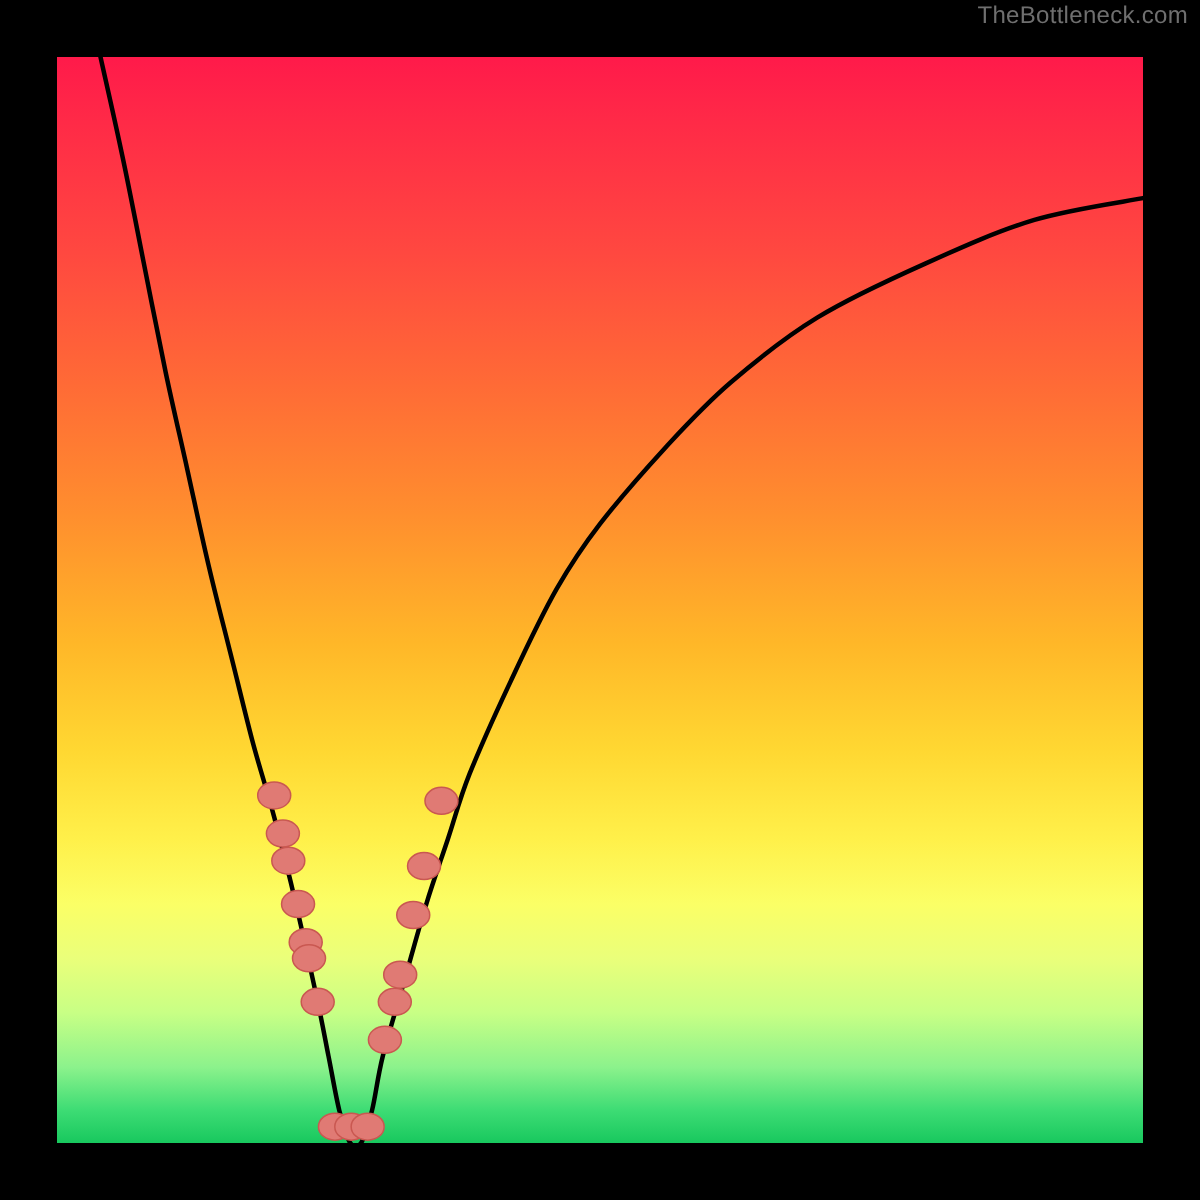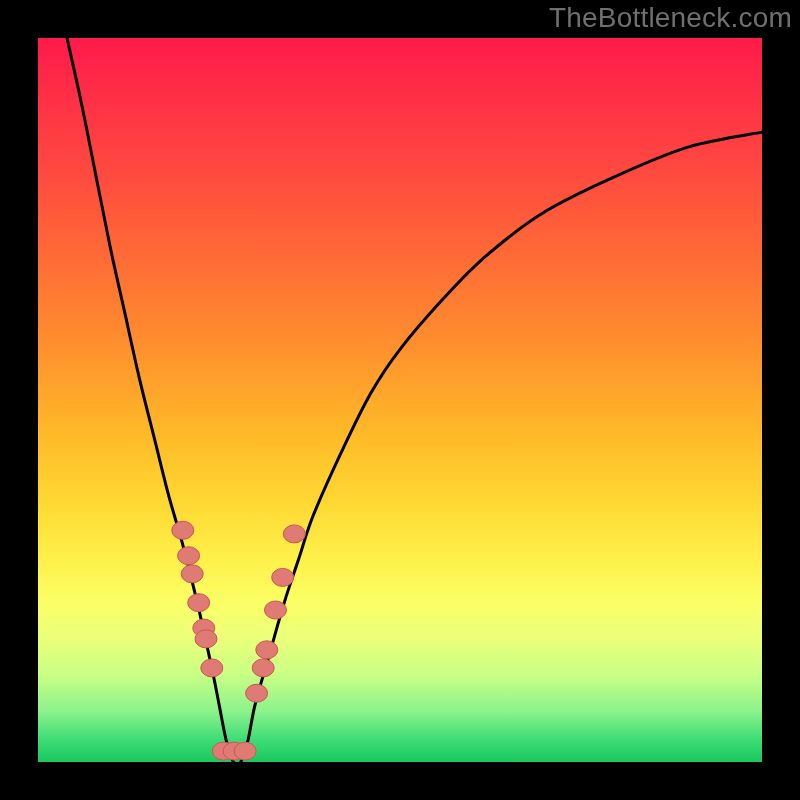--- a/index.html
+++ b/index.html
@@ -42,21 +42,21 @@
       #8cf28c 93%,
       #3ddc74 97%,
       #18c85e 100%
     );
   }
   .watermark {
     position: absolute;
     top: 2px;
     right: 8px;
     color: #6f6f6f;
-    font-size: 28px;
+    font-size: 16px;
     letter-spacing: 0.2px;
     user-select: none;
   }
   svg.curve {
     position: absolute;
     top: 0;
     left: 0;
     width: 724px;
     height: 724px;
     overflow: visible;

